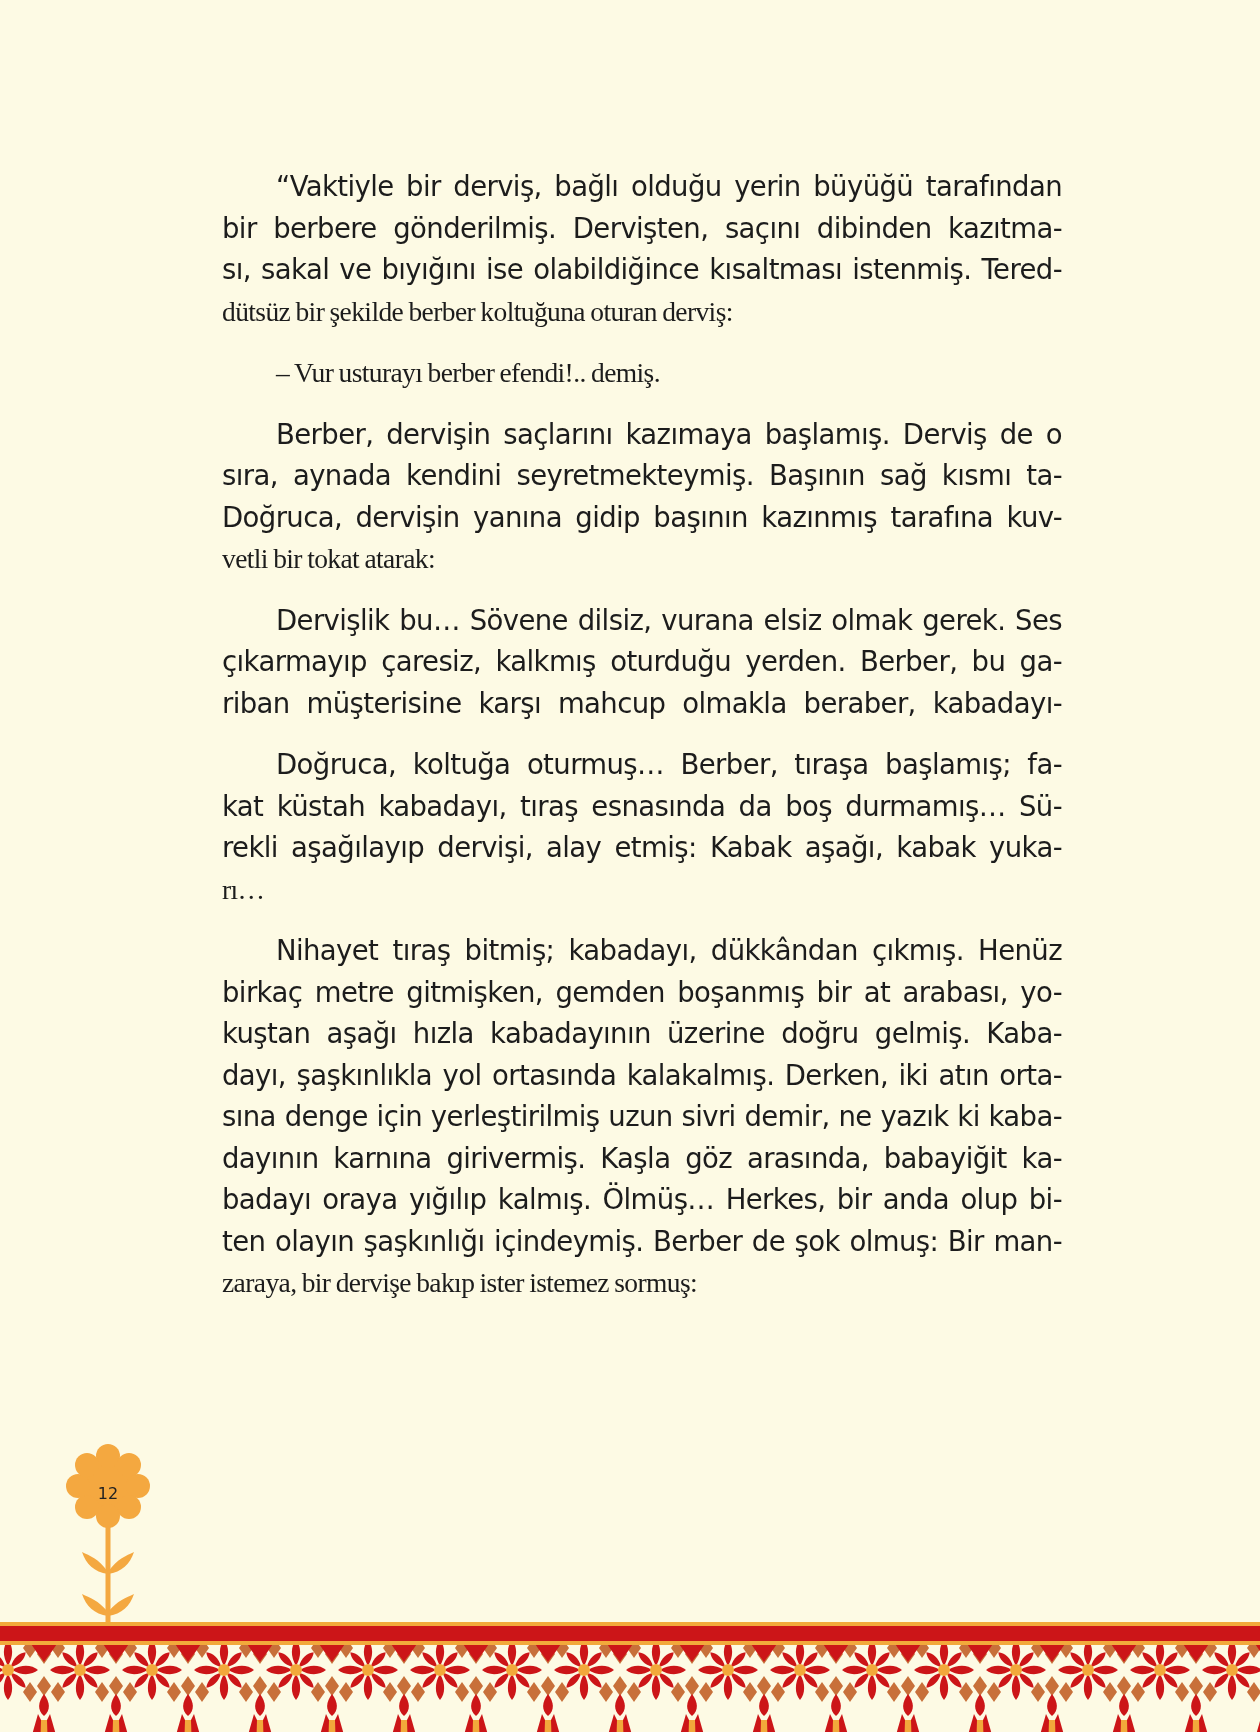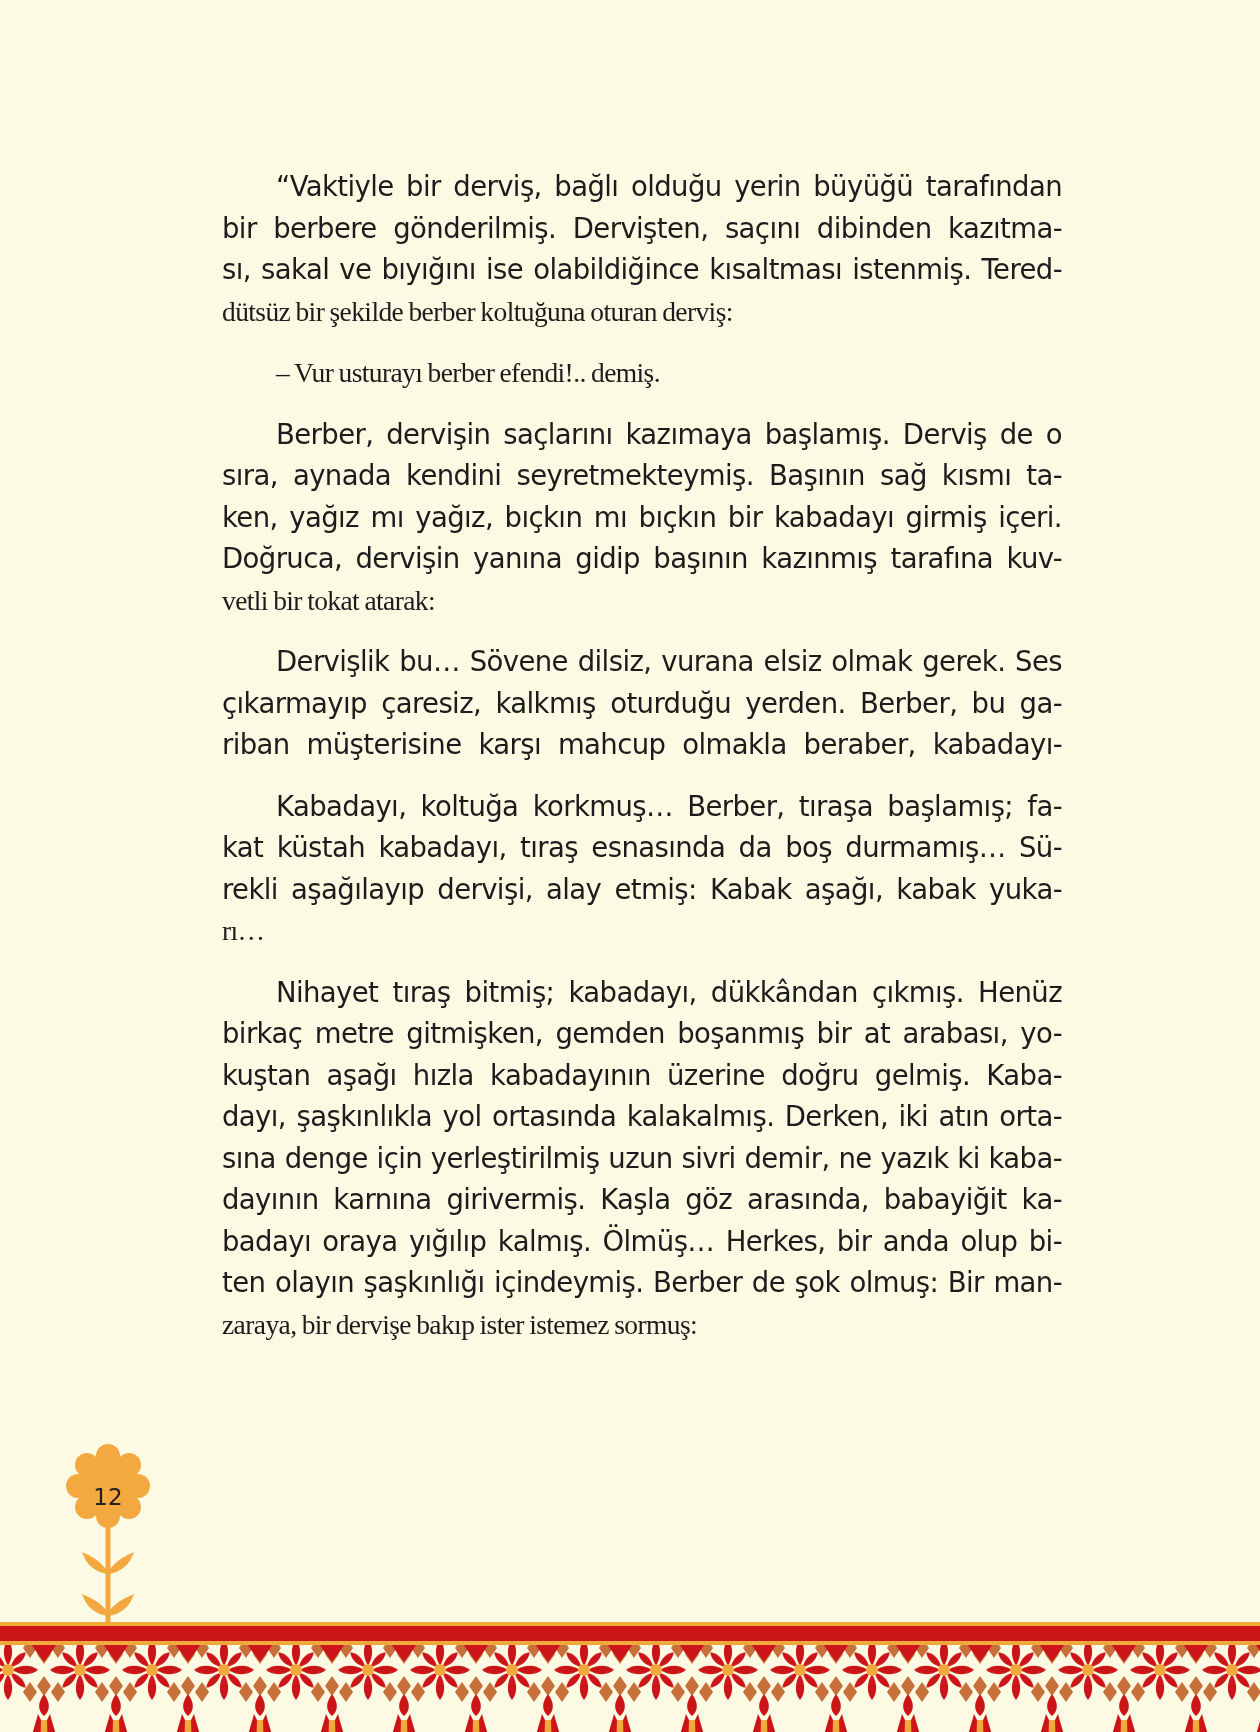--- a/index.html
+++ b/index.html
@@ -29,21 +29,21 @@
     .line.last { text-align-last: left; font-family: Liberation Serif, serif; }
     .para .line:first-child { padding-left: 54px; }
     .para { text-indent: 0; }
     .page-num-flower {
       position: absolute; left: 60px; top: 1440px;
       width: 96px; height: 190px;
     }
     .page-num {
       position: absolute; left: 0; top: 44px; width: 96px;
       text-align: center;
-      font-size: 23px; color: #222;
+      font-size: 16px; color: #222;
       font-family: "DejaVu Sans", sans-serif;
     }
     .border-band {
       position: absolute; left: 0; top: 1622px; width: 1260px; height: 110px;
     }
   </style>
 </head>
 <body>
 
 <div class="text-block" id="text-block">
@@ -52,31 +52,30 @@
       <span class="line">bir berbere gönderilmiş. Dervişten, saçını dibinden kazıtma-</span>
       <span class="line">sı, sakal ve bıyığını ise olabildiğince kısaltması istenmiş. Tered-</span>
       <span class="line last">dütsüz bir şekilde berber koltuğuna oturan derviş:</span>
     </p>
     <p class="para">
       <span class="line last">– Vur usturayı berber efendi!.. demiş.</span>
     </p>
     <p class="para">
       <span class="line">Berber, dervişin saçlarını kazımaya başlamış. Derviş de o</span>
       <span class="line">sıra, aynada kendini seyretmekteymiş. Başının sağ kısmı ta-</span>
-      <span class="line">ken, yağız mı yağız, bıçkın mı bıçkın bir kabadayı girmiş içeri.</span>
       <span class="line">Doğruca, dervişin yanına gidip başının kazınmış tarafına kuv-</span>
       <span class="line last">vetli bir tokat atarak:</span>
     </p>
     <p class="para">
       <span class="line">Dervişlik bu… Sövene dilsiz, vurana elsiz olmak gerek. Ses</span>
       <span class="line">çıkarmayıp çaresiz, kalkmış oturduğu yerden. Berber, bu ga-</span>
       <span class="line">riban müşterisine karşı mahcup olmakla beraber, kabadayı-</span>
     </p>
     <p class="para">
-      <span class="line">Kabadayı, koltuğa korkmuş… Berber, tıraşa başlamış; fa-</span>
+      <span class="line">Doğruca, koltuğa oturmuş… Berber, tıraşa başlamış; fa-</span>
       <span class="line">kat küstah kabadayı, tıraş esnasında da boş durmamış… Sü-</span>
       <span class="line">rekli aşağılayıp dervişi, alay etmiş: Kabak aşağı, kabak yuka-</span>
       <span class="line last">rı…</span>
     </p>
     <p class="para">
       <span class="line">Nihayet tıraş bitmiş; kabadayı, dükkândan çıkmış. Henüz</span>
       <span class="line">birkaç metre gitmişken, gemden boşanmış bir at arabası, yo-</span>
       <span class="line">kuştan aşağı hızla kabadayının üzerine doğru gelmiş. Kaba-</span>
       <span class="line">dayı, şaşkınlıkla yol ortasında kalakalmış. Derken, iki atın orta-</span>
       <span class="line">sına denge için yerleştirilmiş uzun sivri demir, ne yazık ki kaba-</span>

